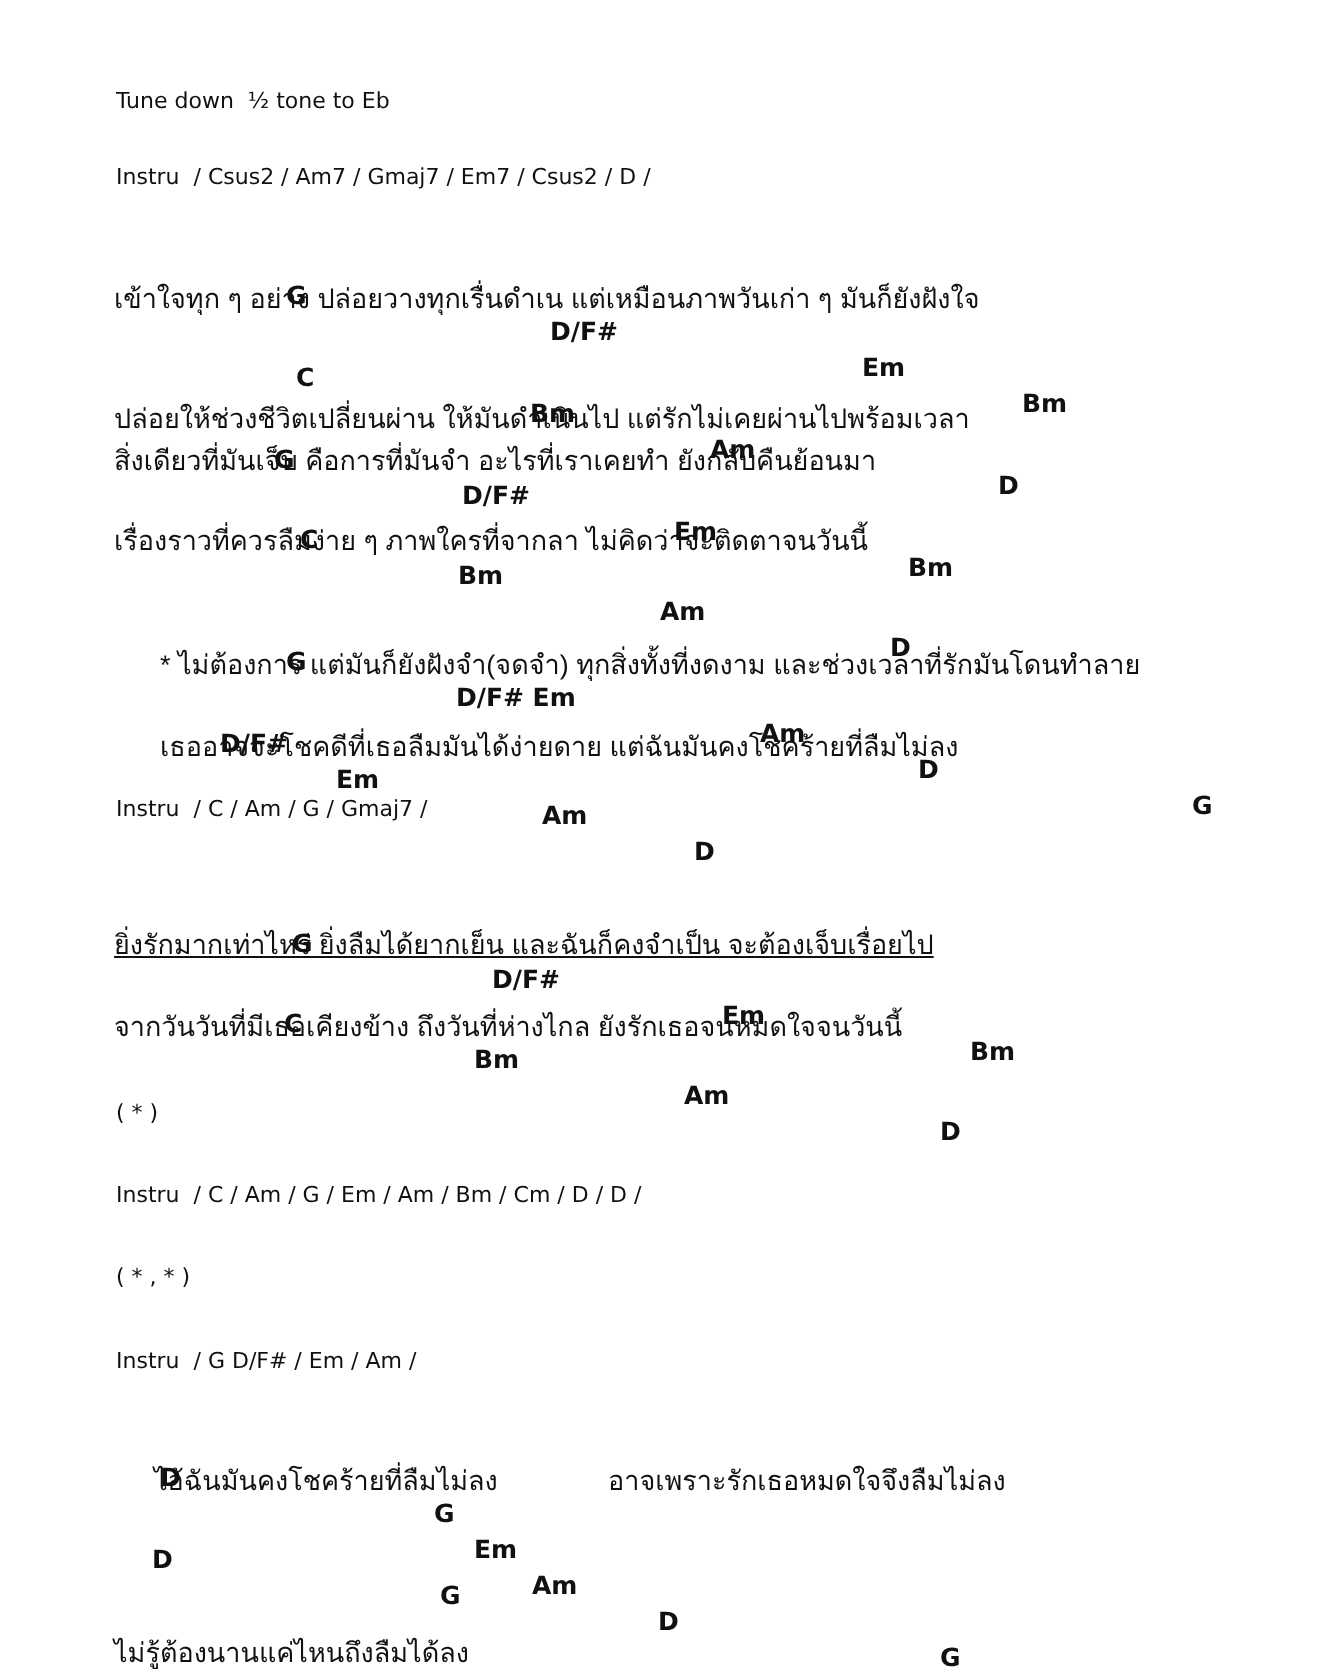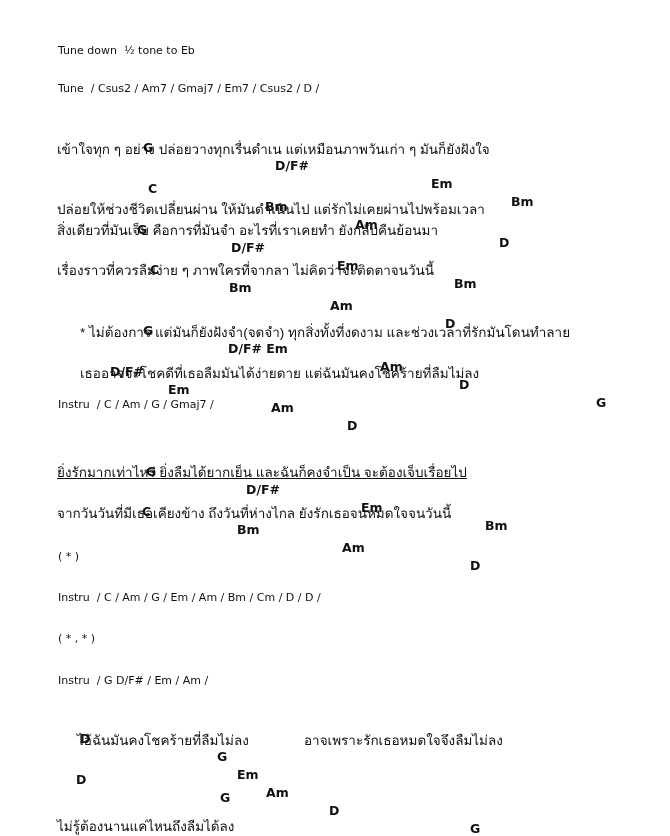--- a/index.html
+++ b/index.html
@@ -7,21 +7,21 @@
          font-family:"DejaVu Sans","Liberation Sans",sans-serif; color:#111111; }
   .ln { position:absolute; white-space:pre; line-height:18px; }
   .hdr { font-weight:normal; font-size:11px; letter-spacing:0px; }
   .ch  { font-weight:bold; font-size:12.5px; position:absolute; white-space:pre; line-height:18px; }
   .ly  { font-size:13.5px; font-family:"Liberation Sans","DejaVu Sans",sans-serif; }
 </style>
 </head>
 <body>
 
 <div class="ln hdr" style="left:58px;top:42px;">Tune down  ½ tone to Eb</div>
-<div class="ln hdr" style="left:58px;top:80px;">Tune  / Csus2 / Am7 / Gmaj7 / Em7 / Csus2 / D /</div>
+<div class="ln hdr" style="left:58px;top:80px;">Instru  / Csus2 / Am7 / Gmaj7 / Em7 / Csus2 / D /</div>
 
 <div>
   <div class="ln" style="left:0;top:121px;width:670px;height:18px;">
     <span class="ch" style="left:143px">G</span>
     <span class="ch" style="left:275px">D/F#</span>
     <span class="ch" style="left:431px">Em</span>
     <span class="ch" style="left:511px">Bm</span>
   </div>
   <div class="ln ly" style="left:57px;top:141px;">เข้าใจทุก ๆ อย่าง ปล่อยวางทุกเรื่นดำเน แต่เหมือนภาพวันเก่า ๆ มันก็ยังฝังใจ</div>
 

